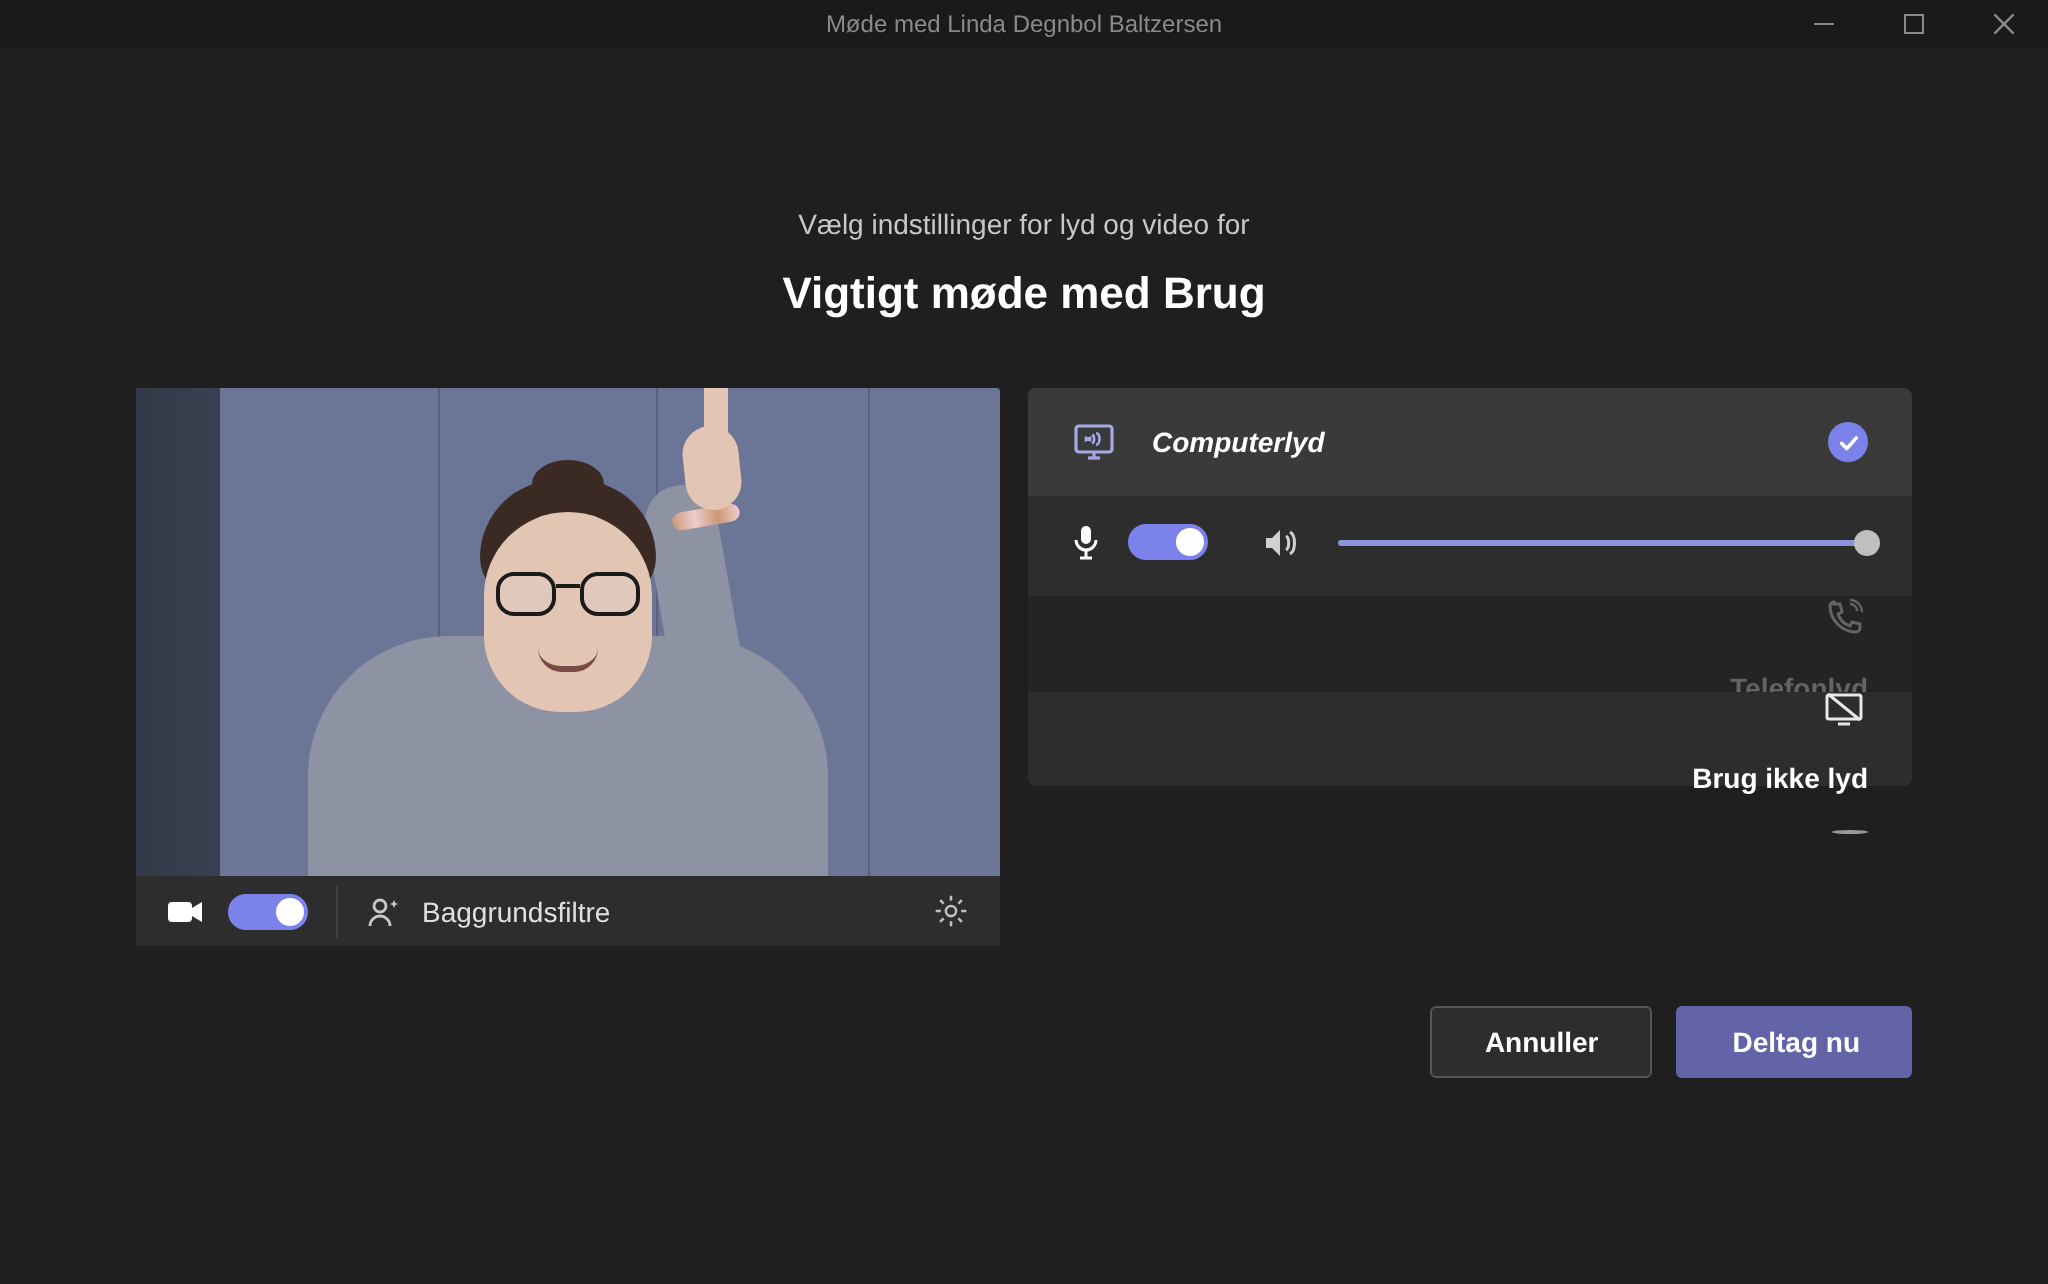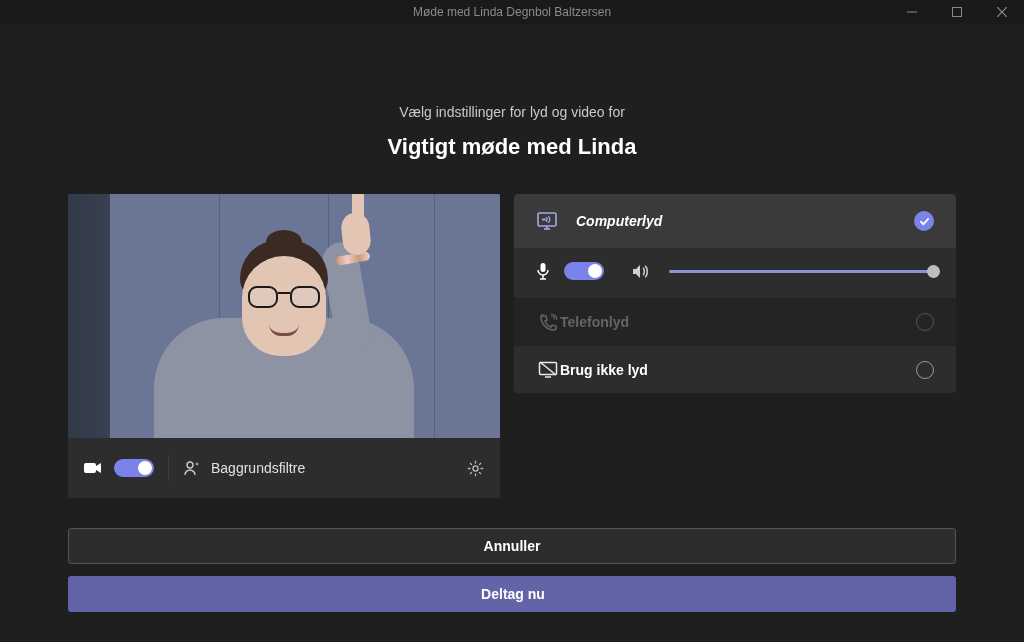--- a/index.html
+++ b/index.html
@@ -232,21 +232,21 @@
       position: absolute;
       top: 96px;
       left: 50%;
       transform: translateX(-50%);
       width: 30px;
       height: 12px;
       border-bottom: 3px solid #7a4a47;
       border-radius: 0 0 14px 14px;
     }
     .video-controls {
-      height: 60px;
+      height: 35px;
       background: #2d2d2d;
       display: flex;
       align-items: center;
       padding: 0 16px;
       gap: 12px;
     }
     .cam-icon {
       color: #fff;
       font-size: 13px;
     }
@@ -291,27 +291,29 @@
       cursor: pointer;
     }
     .audio-side {
       width: 442px;
       display: flex;
       flex-direction: column;
     }
     .audio-option {
       background: #2d2d2d;
       display: flex;
-      align-items: center;
+      align-items: flex-end;
       padding: 0 22px 0 22px;
       color: #fff;
       font-size: 14px;
       border-bottom: 1px solid #222;
       cursor: pointer;
       height: 47px;
+      gap: 18px;
+      flex-direction: column;
     }
     .audio-option:first-child {
       border-radius: 4px 4px 0 0;
       height: 54px;
       background: #3a3a3a;
     }
     .audio-option:last-child {
       border-bottom: none;
       border-radius: 0 0 4px 4px;
     }
@@ -417,21 +419,20 @@
       background: #bfbfbf;
       border-radius: 50%;
       cursor: pointer;
     }
     .footer-buttons {
       display: flex;
       justify-content: flex-end;
       gap: 12px;
       margin-top: 30px;
       width: 888px;
-      flex-direction: column;
     }
     .btn {
       height: 36px;
       padding: 0 26px;
       border-radius: 3px;
       font-size: 14px;
       font-weight: 600;
       display: flex;
       align-items: center;
       justify-content: center;
@@ -472,21 +473,21 @@
         <svg width="10" height="10" viewBox="0 0 10 10">
             <line x1="0" y1="0" x2="10" y2="10" stroke="#8a8a8a" stroke-width="1.2"></line>
             <line x1="10" y1="0" x2="0" y2="10" stroke="#8a8a8a" stroke-width="1.2"></line>
           </svg>
       </div>
     </div>
   </div>
 
   <div class="content">
     <div class="subtitle">Vælg indstillinger for lyd og video for</div>
-    <div class="title">Vigtigt møde med Linda</div>
+    <div class="title">Vigtigt møde med Brug</div>
 
     <div class="main-row">
 
       <div class="video-side">
         <div class="video-preview">
           <div class="room-bg">
             <div class="door"></div>
             <div class="closet">
               <div class="closet-line" style="left:28%"></div>
               <div class="closet-line" style="left:56%"></div>

